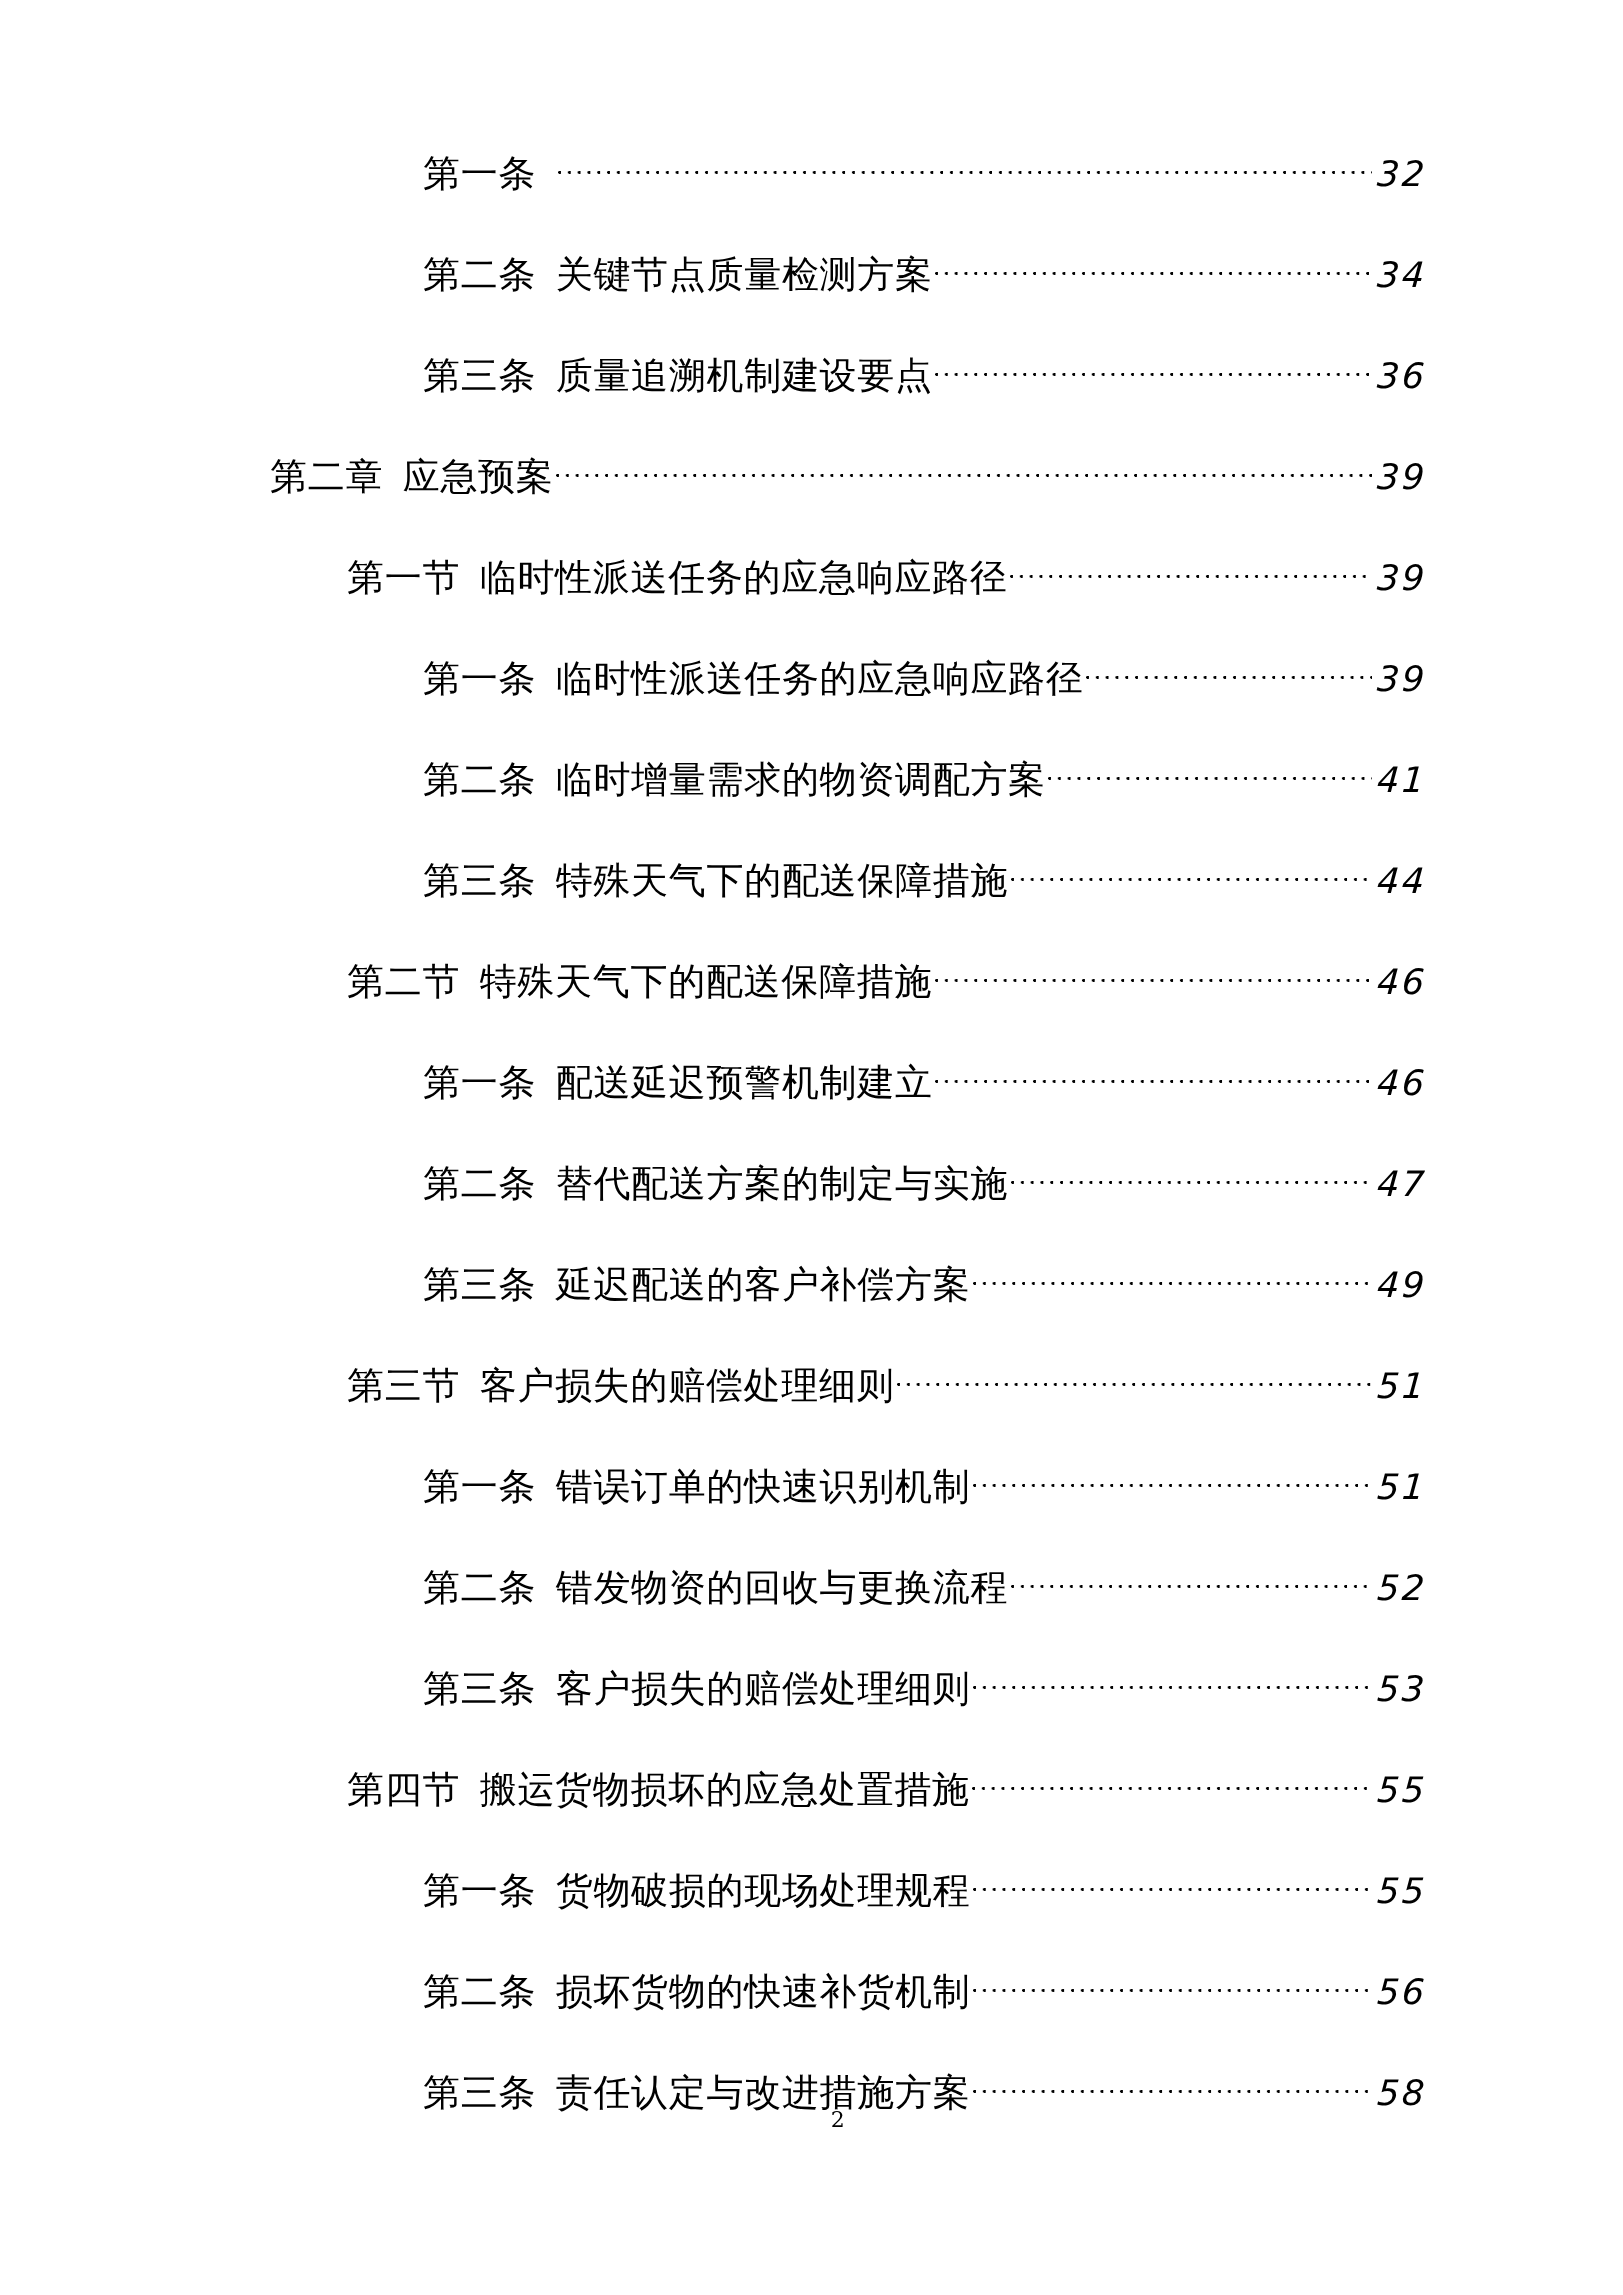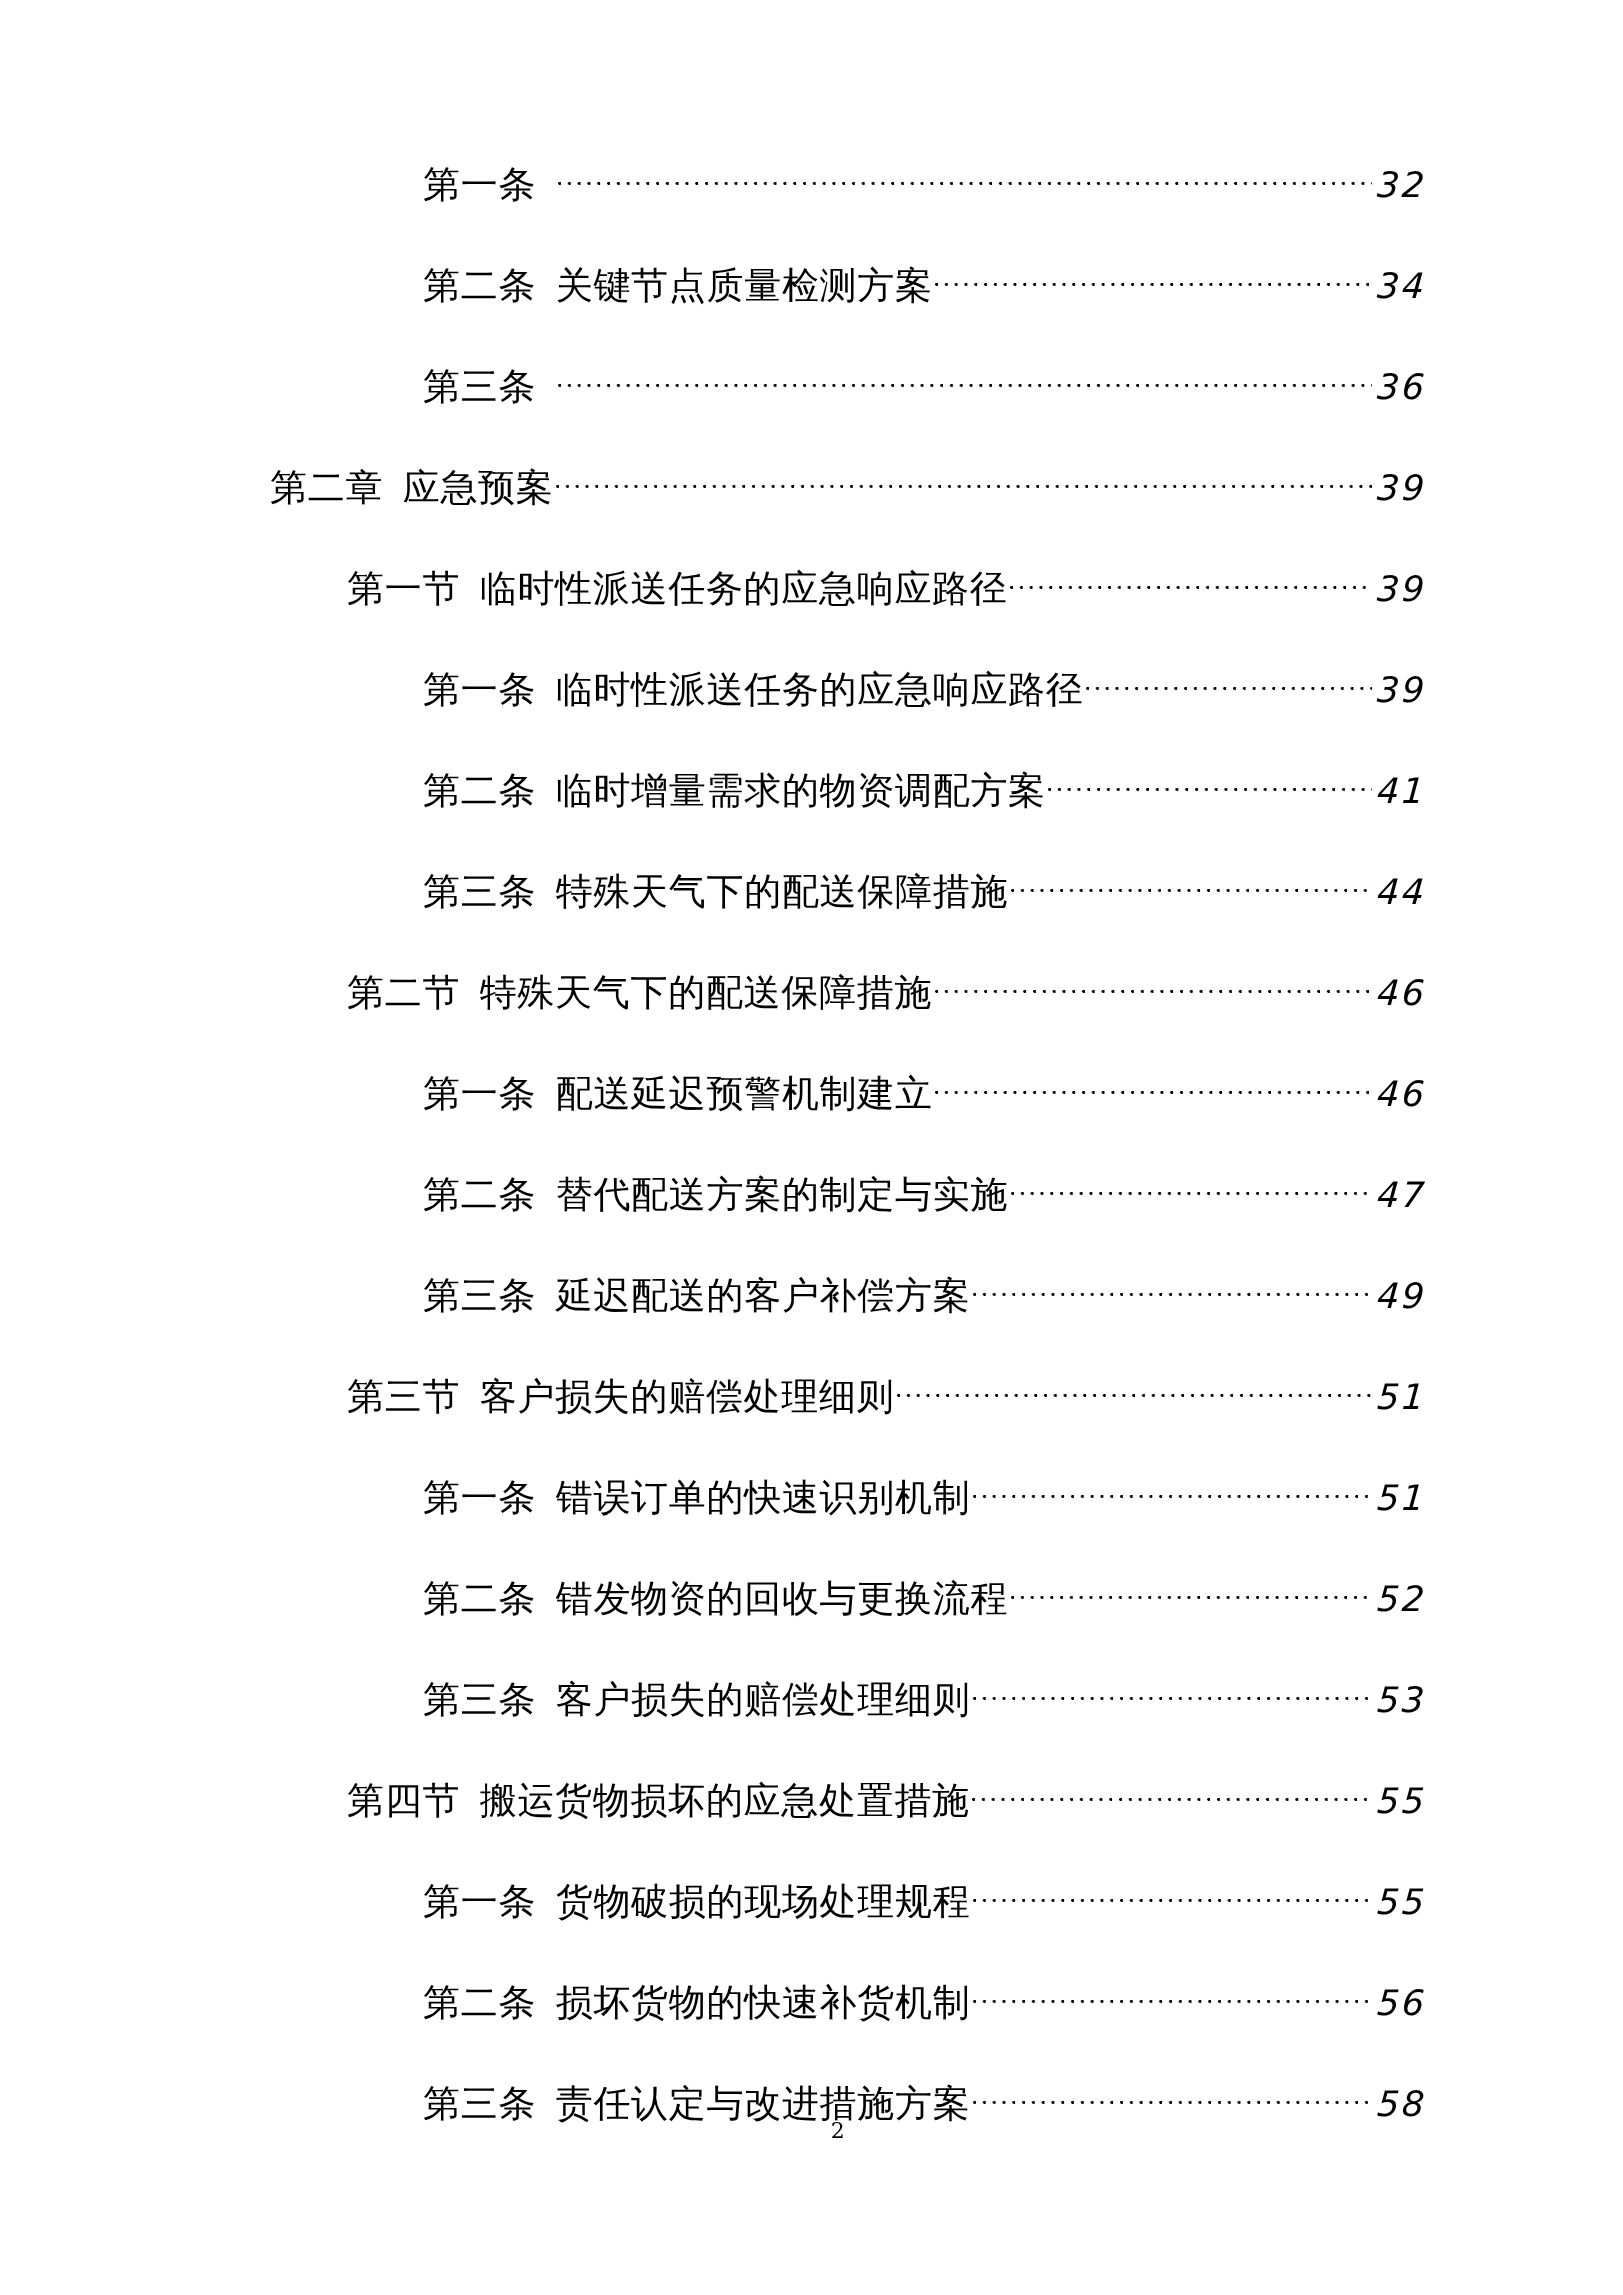--- a/index.html
+++ b/index.html
@@ -11,21 +11,21 @@
     width: 1623px;
     height: 2295px;
     position: relative;
     overflow: hidden;
     font-family: "DejaVu Serif", "Liberation Serif", serif;
     color: #000000;
   }
   .page {
     position: absolute;
     left: 0;
-    top: 12px;
+    top: 1px;
     width: 1623px;
     height: 2203px;
     background: #ffffff;
   }
   .toc {
     position: absolute;
     left: 0;
     top: 84px;
     width: 1623px;
   }
@@ -116,20 +116,21 @@
       <span class="toc-label toc-prefix">第二条</span>
       <span class="toc-label">关键节点质量检测方案</span>
       <span class="toc-leader"></span>
       <span class="toc-page">34</span>
     </div>
       </div>
 
     <div class="toc-row level-3">
         <div class="inner">
       <span class="toc-label toc-prefix">第三条</span>
+      <span class="toc-label">质量追溯机制建设要点</span>
       <span class="toc-leader"></span>
       <span class="toc-page">36</span>
     </div>
       </div>
 
     <div class="toc-row level-1">
         <div class="inner">
       <span class="toc-label toc-prefix">第二章</span>
       <span class="toc-label">应急预案</span>
       <span class="toc-leader"></span>

